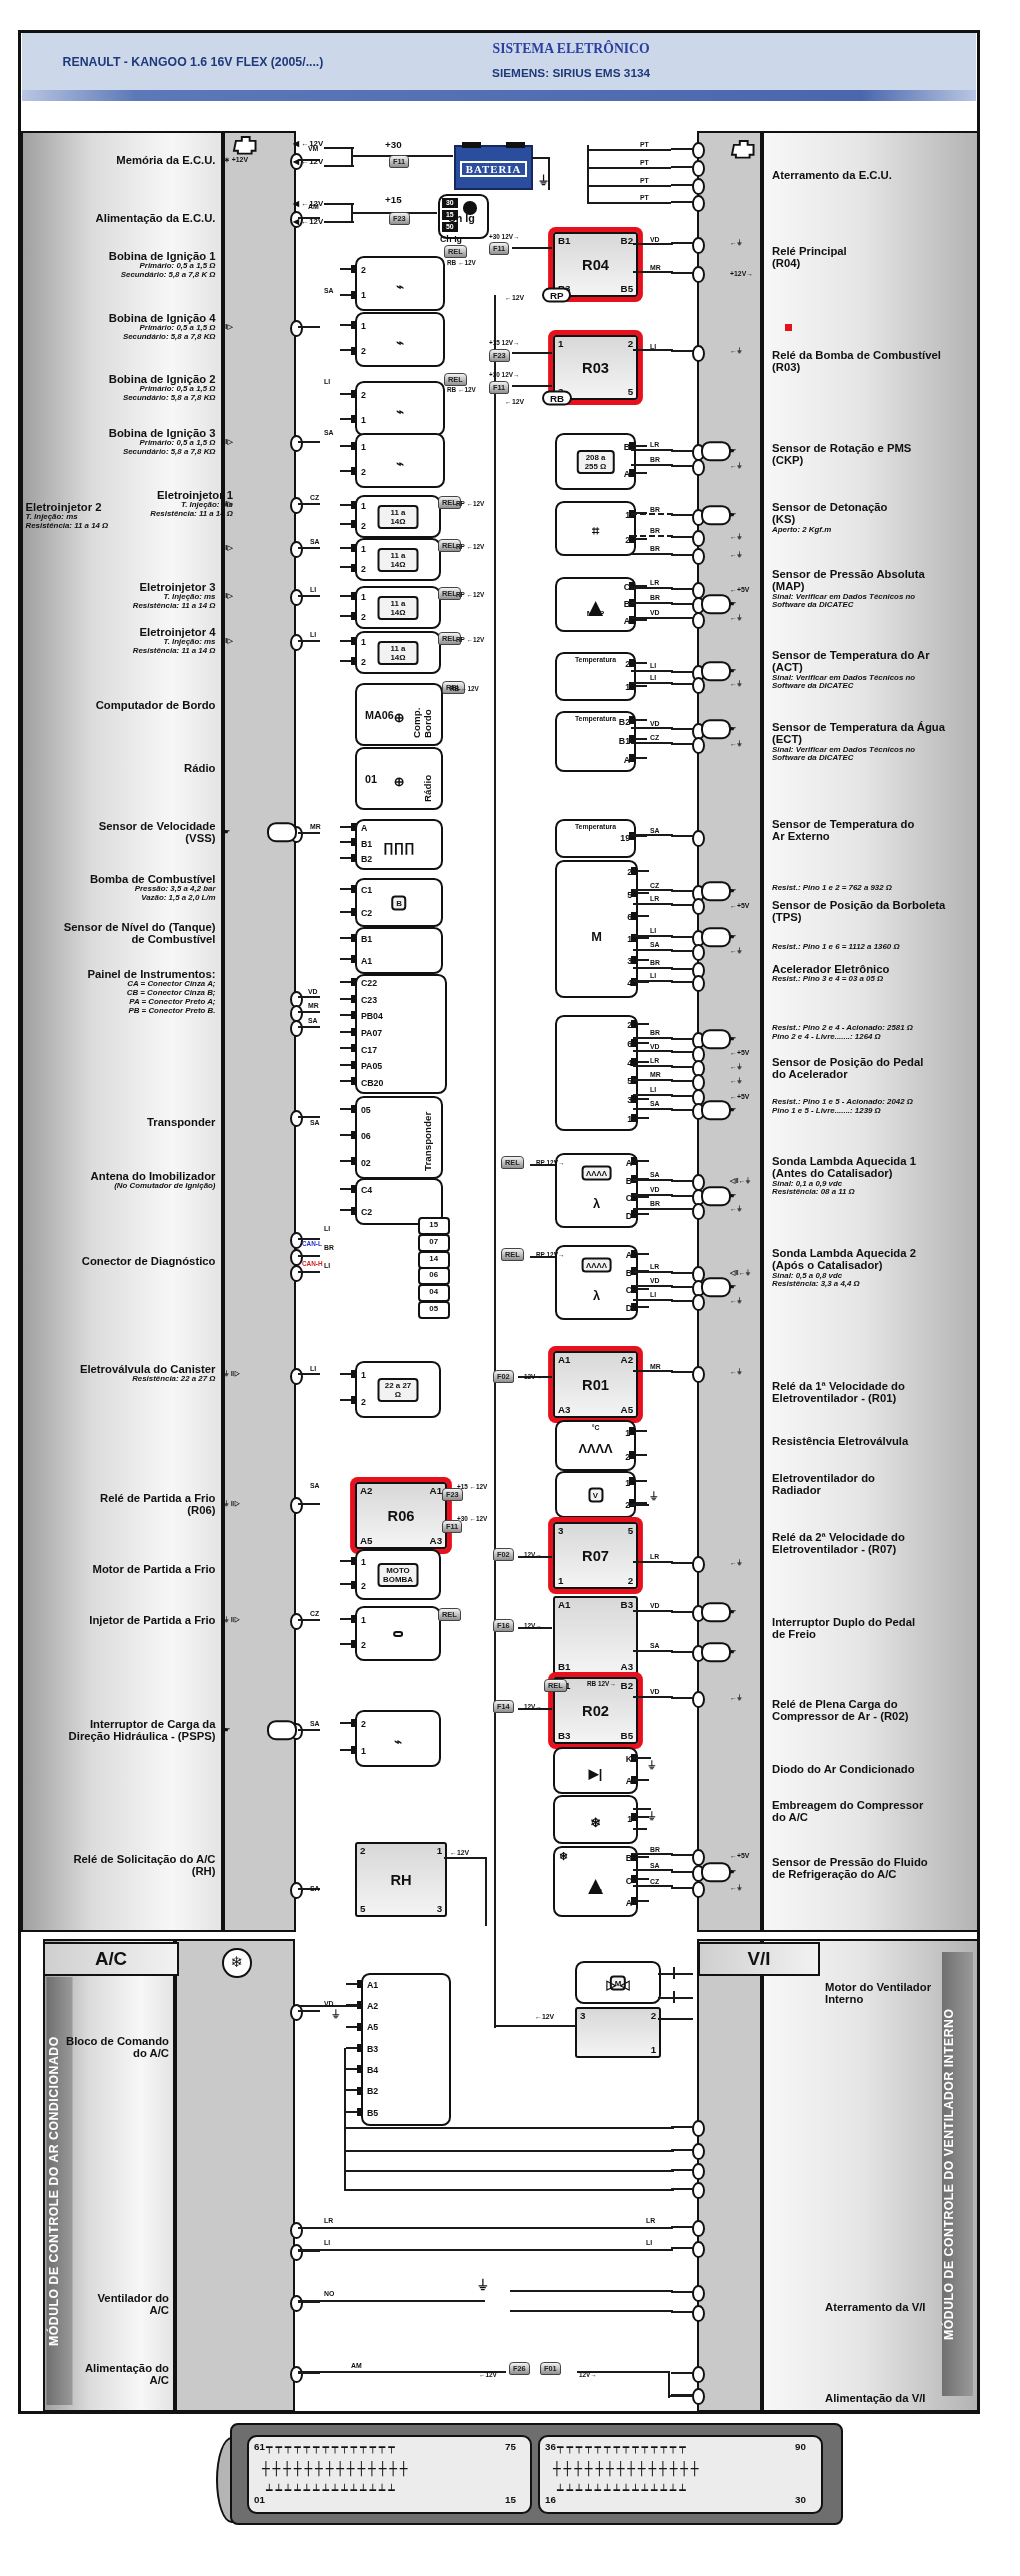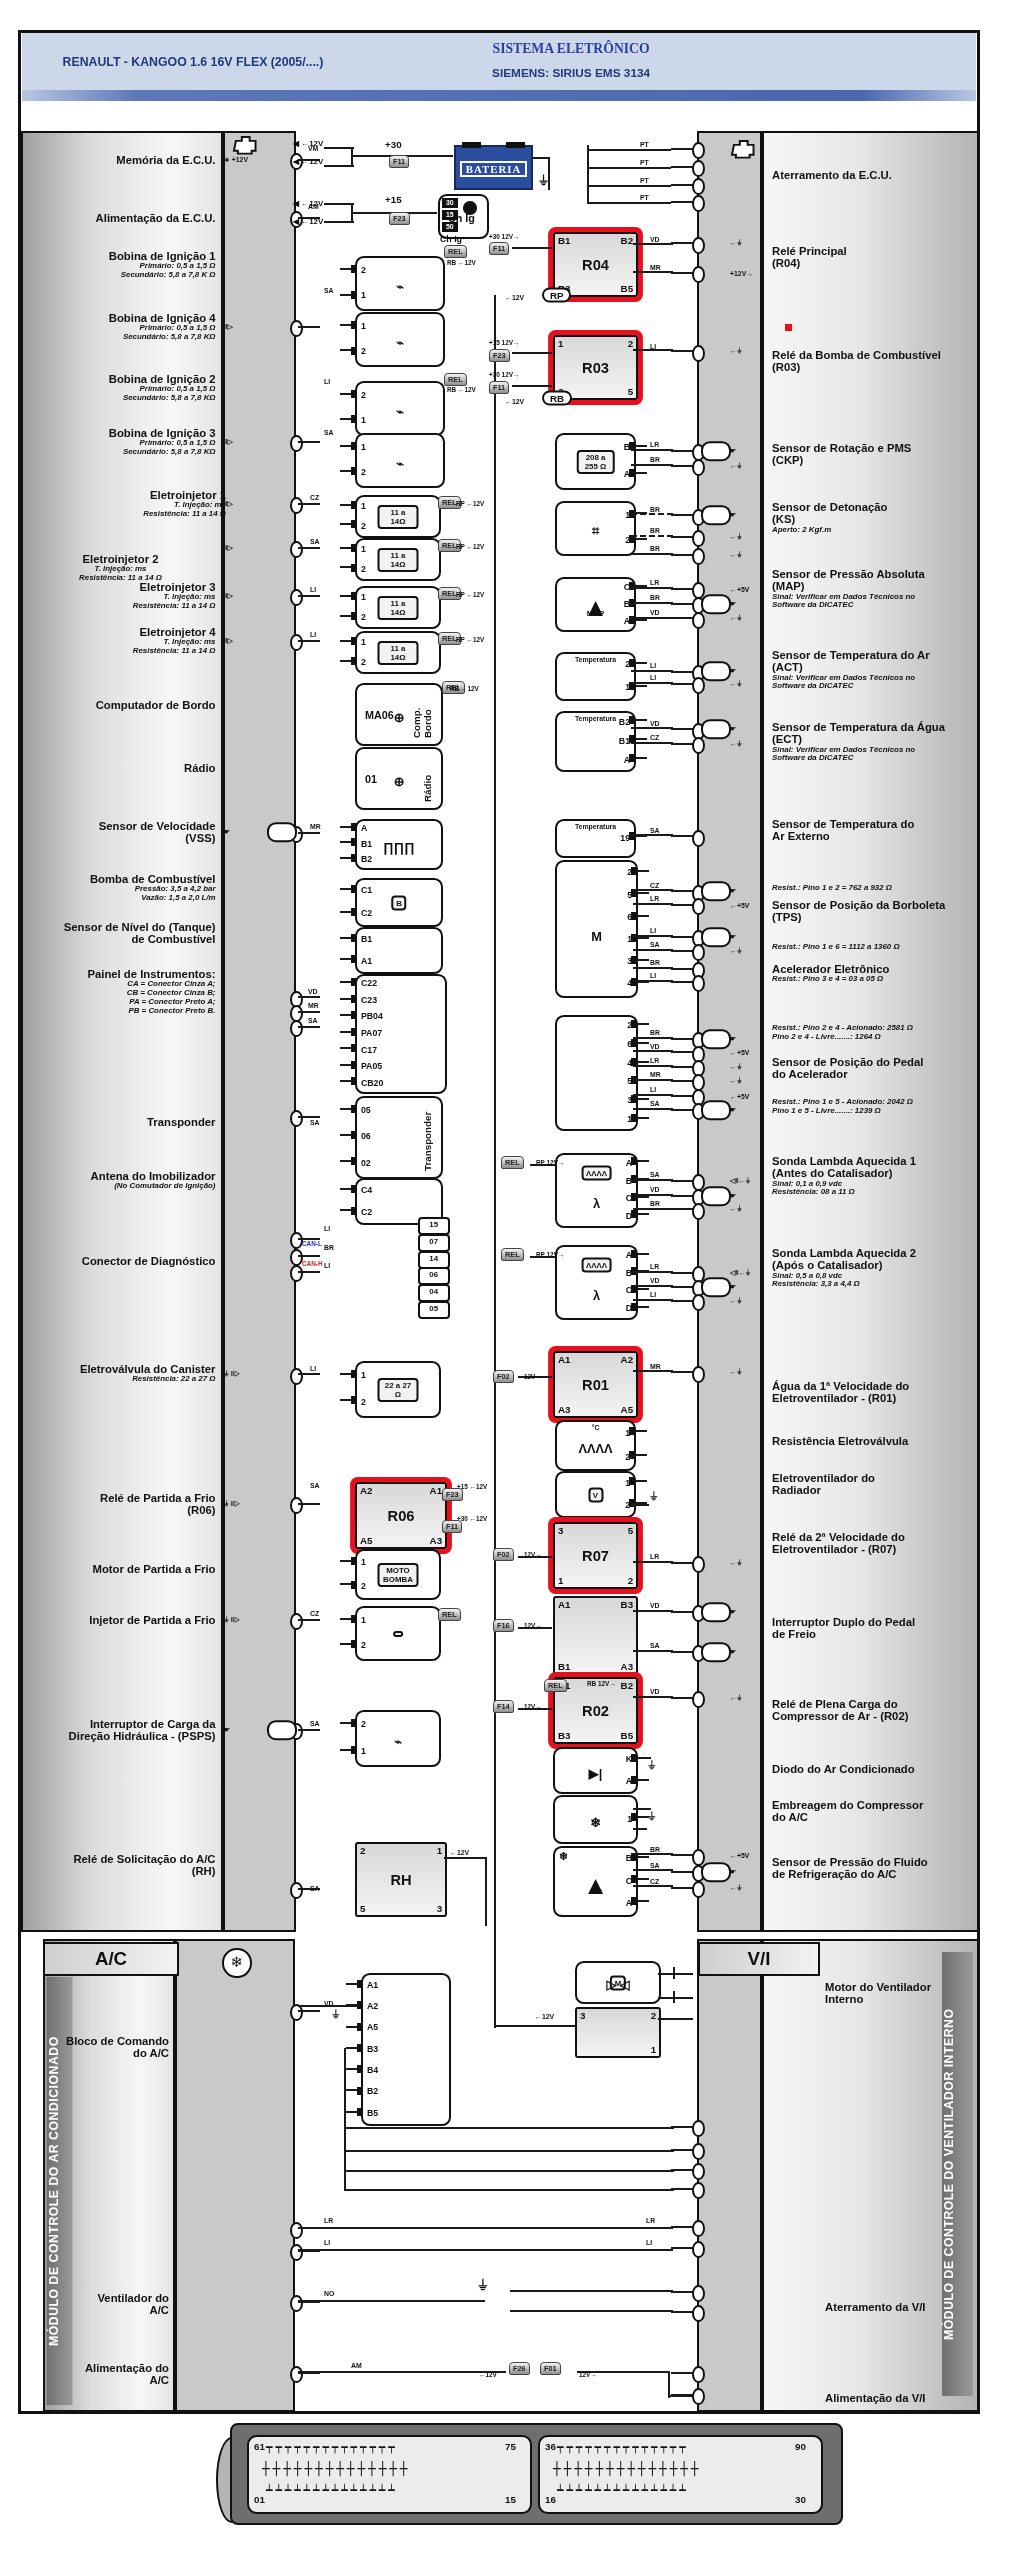--- a/index.html
+++ b/index.html
@@ -127,26 +127,26 @@
     <div class="lbl" style="left: 25.5px; top: 388px; width: 190px; text-align: right;">
       <div>Bobina de Ignição 2</div>
       <div class="sub">Primário: 0,5 a 1,5 Ω</div>
       <div class="sub">Secundário: 5,8 a 7,8 KΩ</div>
     </div>
     <div class="lbl" style="left: 25.5px; top: 442px; width: 190px; text-align: right;">
       <div>Bobina de Ignição 3</div>
       <div class="sub">Primário: 0,5 a 1,5 Ω</div>
       <div class="sub">Secundário: 5,8 a 7,8 KΩ</div>
     </div>
-    <div class="lbl" style="left: 36px; top: 504px; width: 190px; text-align: right;">
+    <div class="lbl" style="left: 43px; top: 504px; width: 190px; text-align: right;">
       <div>Eletroinjetor 1</div>
       <div class="sub">T. Injeção: ms</div>
       <div class="sub">Resistência: 11 a 14 Ω</div>
     </div>
-    <div class="lbl" style="left: 25.5px; top: 568px; width: 190px; text-align: center;">
+    <div class="lbl" style="left: 25.5px; top: 516px; width: 190px; text-align: left;">
       <div>Eletroinjetor 2</div>
       <div class="sub">T. Injeção: ms</div>
       <div class="sub">Resistência: 11 a 14 Ω</div>
     </div>
     <div class="lbl" style="left: 25.5px; top: 596px; width: 190px; text-align: right;">
       <div>Eletroinjetor 3</div>
       <div class="sub">T. Injeção: ms</div>
       <div class="sub">Resistência: 11 a 14 Ω</div>
     </div>
     <div class="lbl" style="left: 25.5px; top: 641px; width: 190px; text-align: right;">
@@ -286,21 +286,21 @@
       <div class="sub">Sinal: 0,1 a 0,9 vdc</div>
       <div class="sub">Resistência: 08 a 11 Ω</div>
     </div>
     <div class="lbl" style="left: 772px; top: 1268px; width: 201px; text-align: left;">
       <div>Sonda Lambda Aquecida 2</div>
       <div>(Após o Catalisador)</div>
       <div class="sub">Sinal: 0,5 a 0,8 vdc</div>
       <div class="sub">Resistência: 3,3 a 4,4 Ω</div>
     </div>
     <div class="lbl" style="left: 772px; top: 1392px; width: 201px; text-align: left;">
-      <div>Água da 1ª Velocidade do</div>
+      <div>Relé da 1ª Velocidade do</div>
       <div>Eletroventilador - (R01)</div>
     </div>
     <div class="lbl" style="left: 772px; top: 1441px; width: 201px; text-align: left;">
       <div>Resistência Eletroválvula</div>
     </div>
     <div class="lbl" style="left: 772px; top: 1484px; width: 201px; text-align: left;">
       <div>Eletroventilador do</div>
       <div>Radiador</div>
     </div>
     <div class="lbl" style="left: 772px; top: 1543px; width: 201px; text-align: left;">

